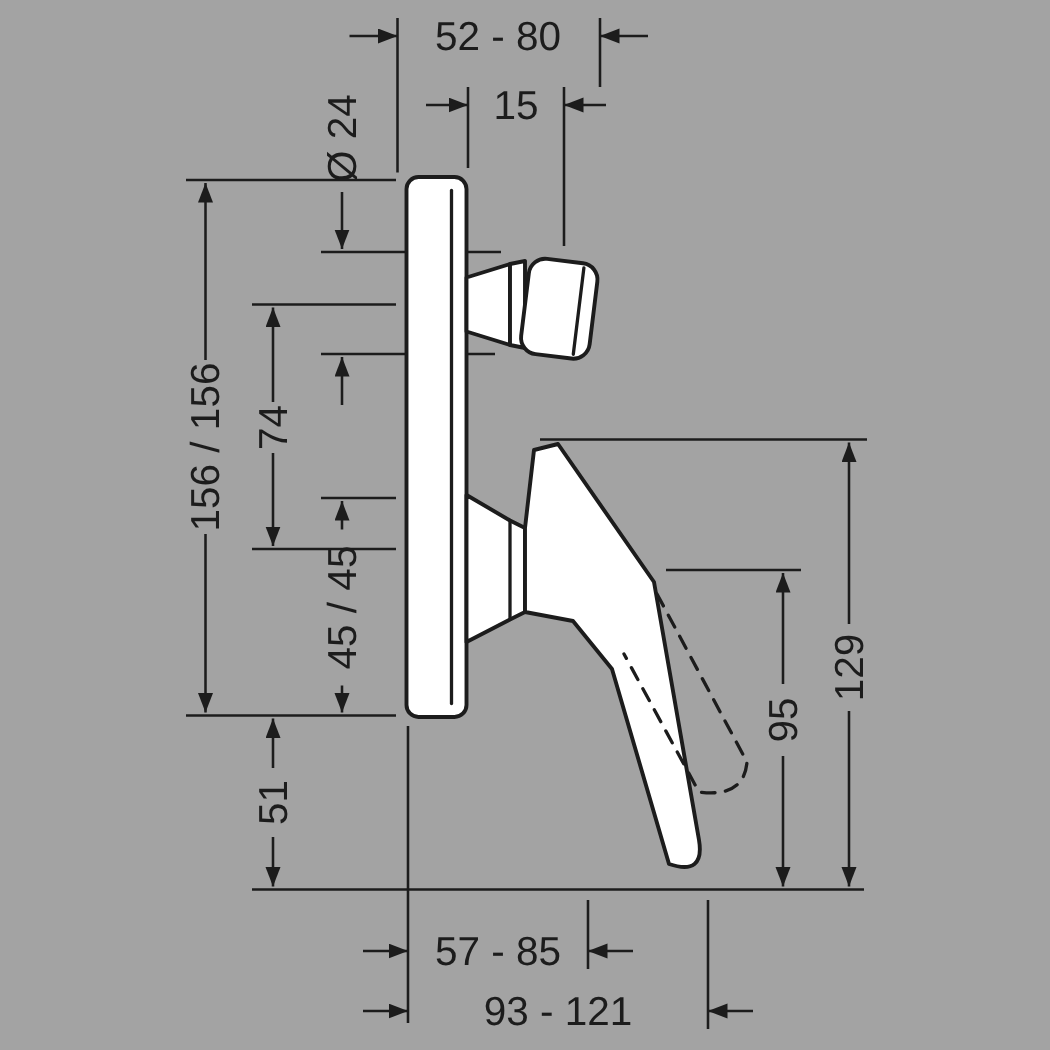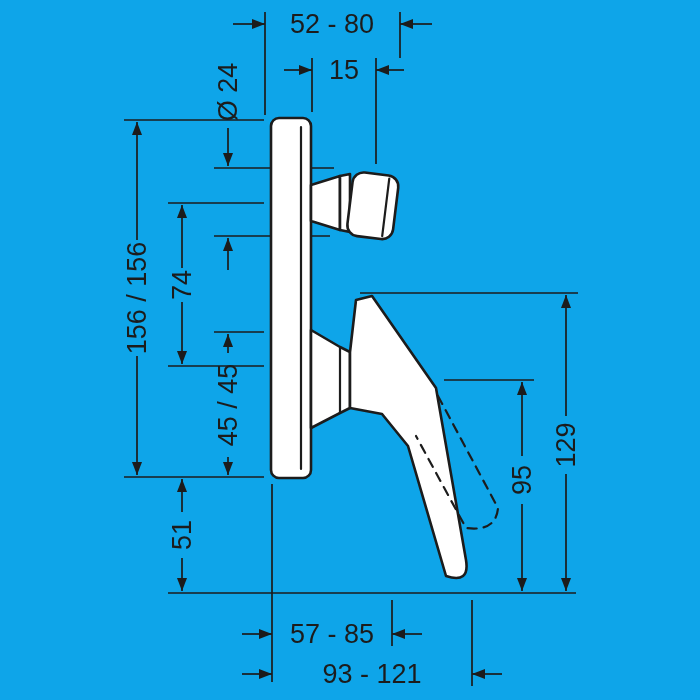--- a/index.html
+++ b/index.html
@@ -1,16 +1,16 @@
 <!DOCTYPE html>
 <html><head>
 <meta charset="utf-8">
 <style>
   html,body{margin:0;padding:0;background:#ffffff;}
-  .stage{position:relative;width:700px;height:700px;background:#0ea5e9;overflow:hidden;}
+  .stage{position:relative;width:700px;height:700px;background:#a3a3a3;overflow:hidden;}
   svg{display:block;}
   .ext{stroke:#1c1c1c;stroke-width:1.7;fill:none;}
   .dimline{stroke:#1c1c1c;stroke-width:1.7;fill:none;}
   .shape{stroke:#1c1c1c;stroke-width:2.6;fill:#ffffff;stroke-linejoin:round;stroke-linecap:round;}
   .detail{stroke:#1c1c1c;stroke-width:2.2;fill:none;stroke-linecap:round;}
   .dashed{stroke:#1c1c1c;stroke-width:2.2;fill:none;stroke-dasharray:9 7;stroke-linecap:round;}
   text{font-family:"Liberation Sans",sans-serif;font-size:27px;fill:#1c1c1c;}
 </style>
 </head>
 <body>

